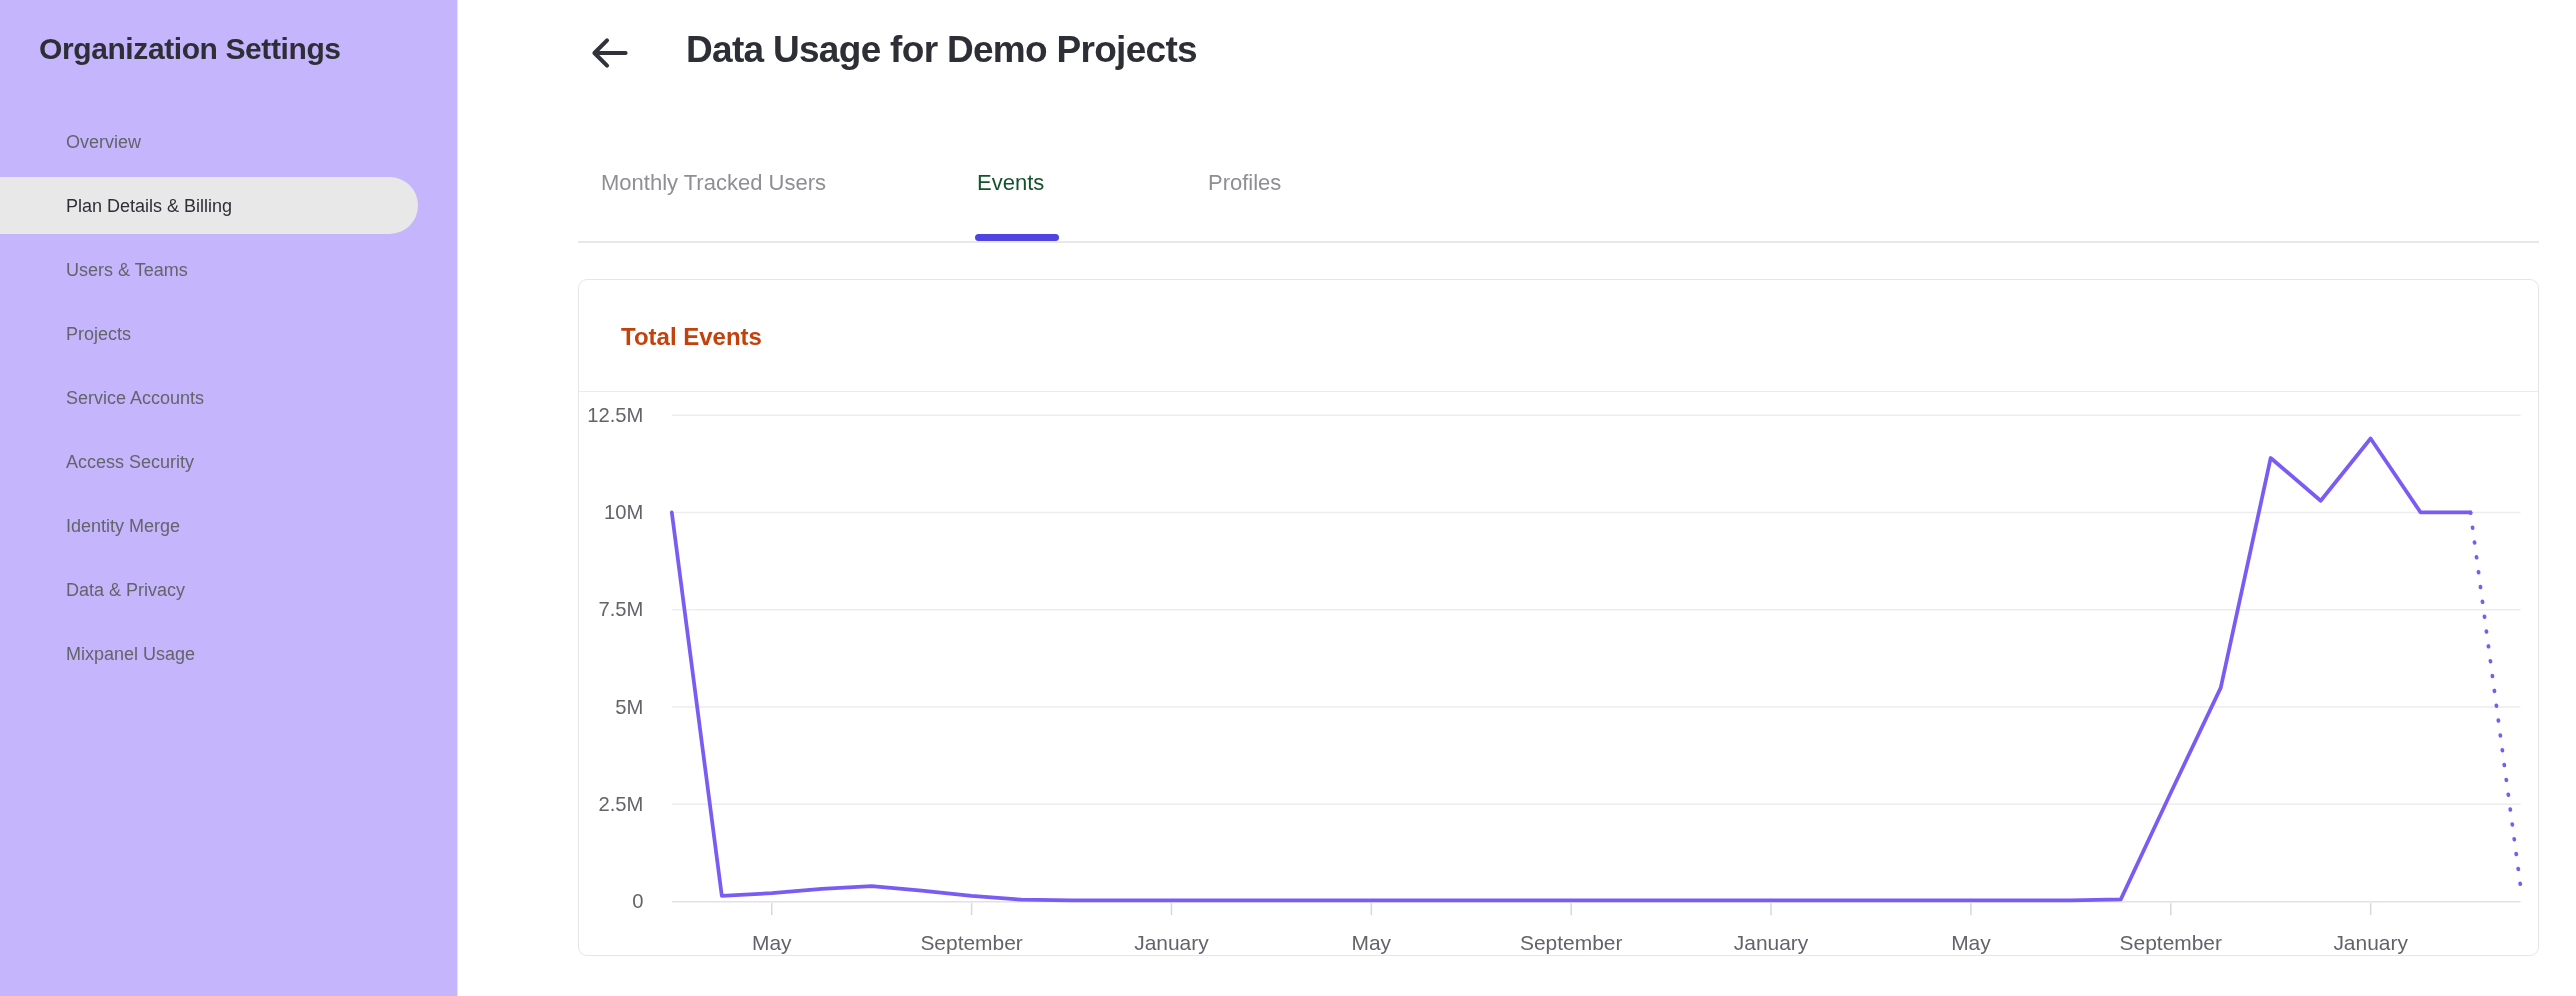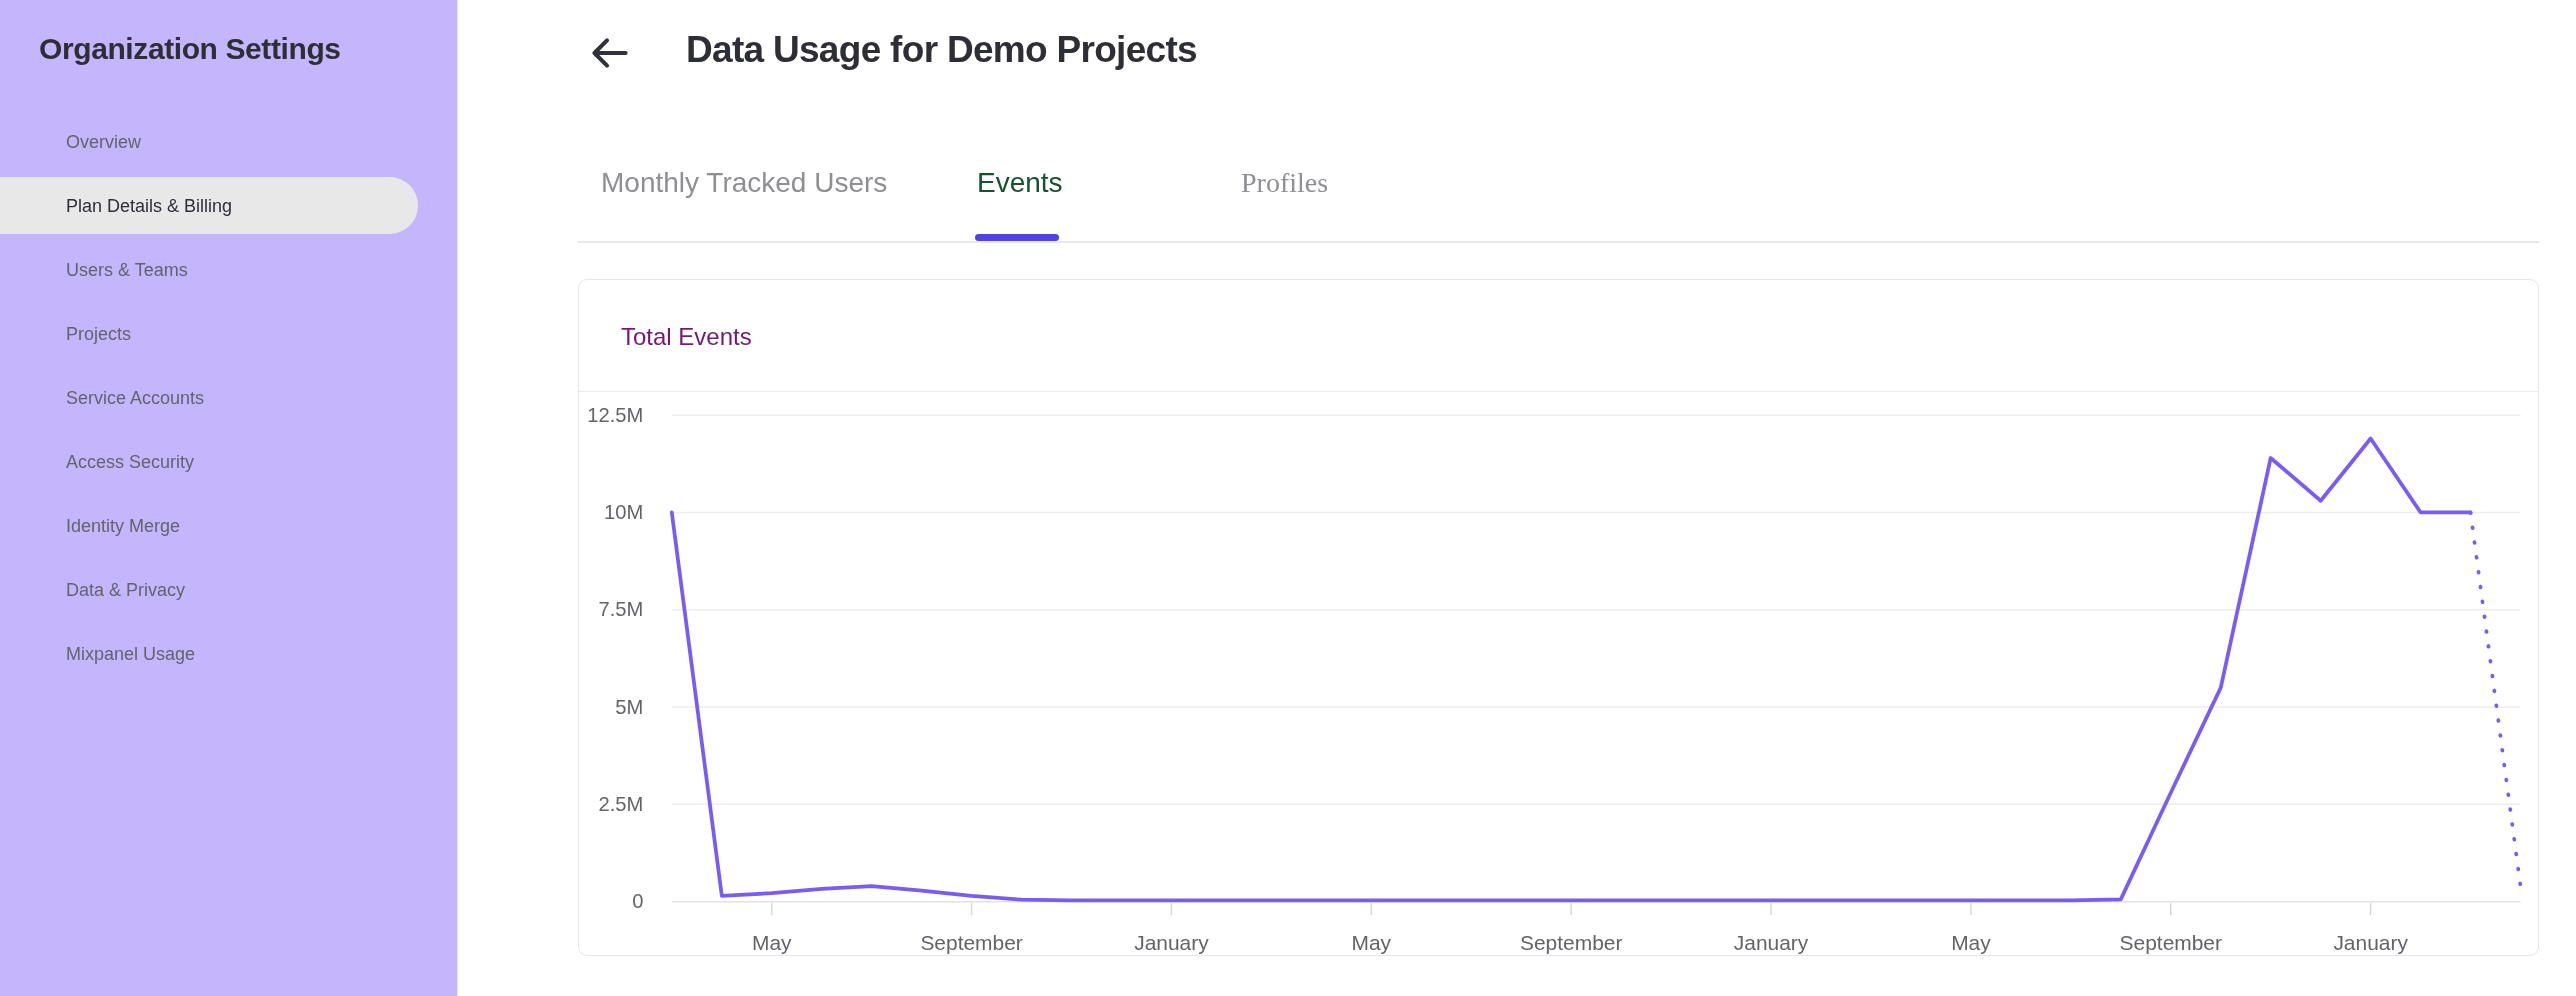--- a/index.html
+++ b/index.html
@@ -39,21 +39,21 @@
   }
   .page-title {
     position: absolute; left: 680px; top: 27px;
     font-size: 37px; font-weight: 700; letter-spacing: -0.7px;
     color: #2e2f36; line-height: 45px; white-space: nowrap; margin-left: 6px;
   }
 
   
   .tabs { position: absolute; left: 0; top: 0; }
   .tab {
-    position: absolute; top: 166px; font-size: 28px; line-height: 33px;
+    position: absolute; top: 166px; font-size: 22px; line-height: 33px;
     color: #8e8e93; cursor: pointer; white-space: nowrap;
   }
   .tab.active { color: #14532d; font-weight: 400; text-align: center; }
   .tab-underline {
     position: absolute; top: 234px; height: 6.7px; border-radius: 3.7px;
     background: #4f44e0;
   }
   .tabs-divider {
     position: absolute; left: 578px; top: 241px; width: 1961px; height: 1.5px;
     background: #e8e8ea;
@@ -62,22 +62,22 @@
   
   .usage-card {
     position: absolute; left: 578px; top: 279px; width: 1961px; height: 677px;
     background: #ffffff; border: 1.5px solid #e6e6e8; border-radius: 9px;
   }
   .card-header {
     position: absolute; left: 0; top: 0; width: 100%; height: 112px;
     border-bottom: 1.5px solid #ebebee;
   }
   .card-title {
-    position: absolute; left: 42px; top: 39px; font-size: 24px; font-weight: 400;
-    color: #701a75; line-height: 36px; white-space: nowrap;
+    position: absolute; left: 42px; top: 39px; font-size: 24px; font-weight: 700;
+    color: #c2410c; line-height: 36px; white-space: nowrap;
   }
   .chart-wrap { position: absolute; left: 0px; top: 114px; width: 1958px; height: 561px; }
   svg text { font-family: "Liberation Sans", "DejaVu Sans", sans-serif; }
 </style>
 </head>
 <body>
 
 <nav class="sidebar">
   <div class="sidebar-title">Organization Settings</div>
   <div class="sidebar-list" id="sidebar-list">
@@ -115,21 +115,21 @@
 <div class="back-btn">
   <svg width="46" height="42" viewBox="0 0 62 56">
     <path d="M52 28 H12 M27 11 L10 28 L27 45" fill="none" stroke="#32333a" stroke-width="5.5" stroke-linecap="round" stroke-linejoin="round"></path>
   </svg>
 </div>
 <h1 class="page-title">Data Usage for Demo Projects</h1>
 
 <div class="tabs" id="tabs">
     <div class="tab" style="left: 601px;">Monthly Tracked Users</div>
     <div class="tab active" style="left: 977px;">Events</div>
-    <div class="tab" style="left: 1241px; font-family: Liberation Serif, serif;">Profiles</div>
+    <div class="tab" style="left: 1208px;">Profiles</div>
   </div>
 <div class="tab-underline" id="tab-underline" style="left: 975px; width: 84px;"></div>
 <div class="tabs-divider"></div>
 
 <section class="usage-card">
   <div class="card-header">
     <div class="card-title">Total Events</div>
   </div>
   <div class="chart-wrap" id="chart"><svg width="1958" height="561" viewBox="0 0 2616 749">
         <g>

